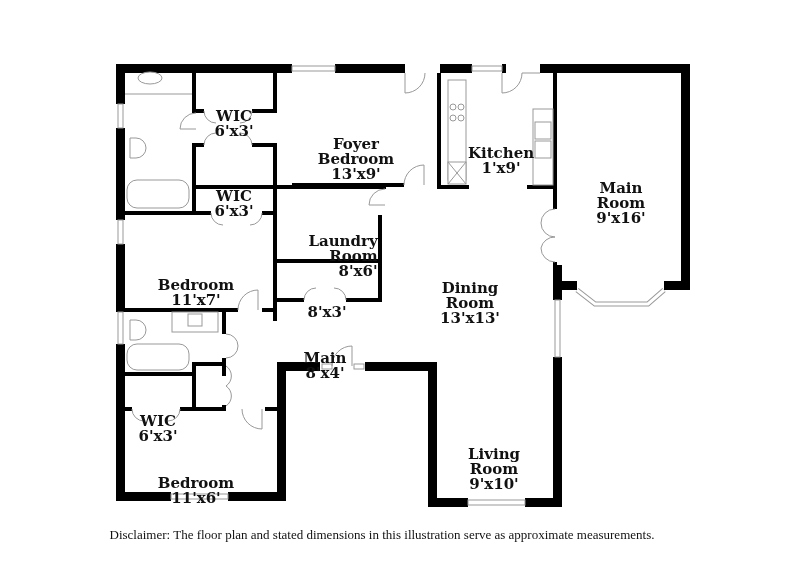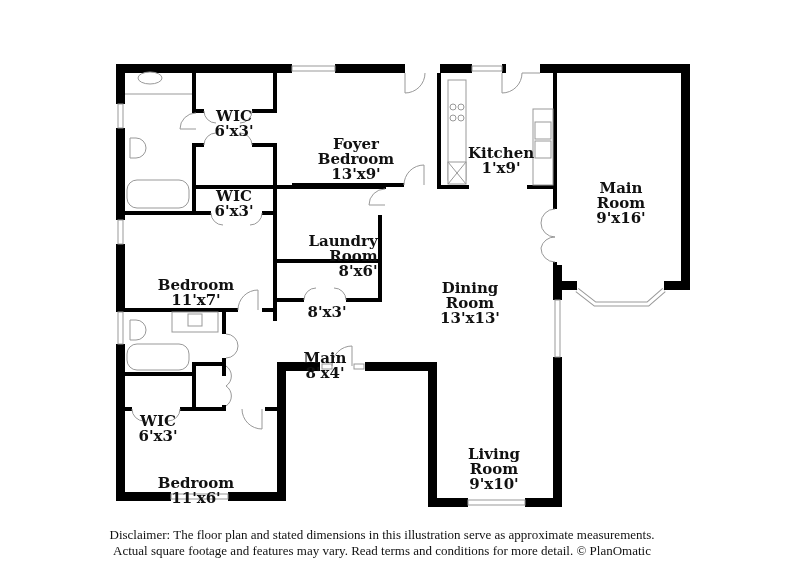--- a/index.html
+++ b/index.html
@@ -214,14 +214,13 @@
     <span>9'x10'</span>
   </div>
   <div class="lbl" style="left:196px;top:443px;">
     <span>Bedroom</span>
     <span>11'x6'</span>
   </div>
 </div>
 
 <div class="disclaimer">
   <span>Disclaimer: The floor plan and stated dimensions in this illustration serve as approximate measurements.</span>
-  <span>Actual square footage and features may vary. Read terms and conditions for more detail. © PlanOmatic</span>
 </div>
 
 </body></html>

